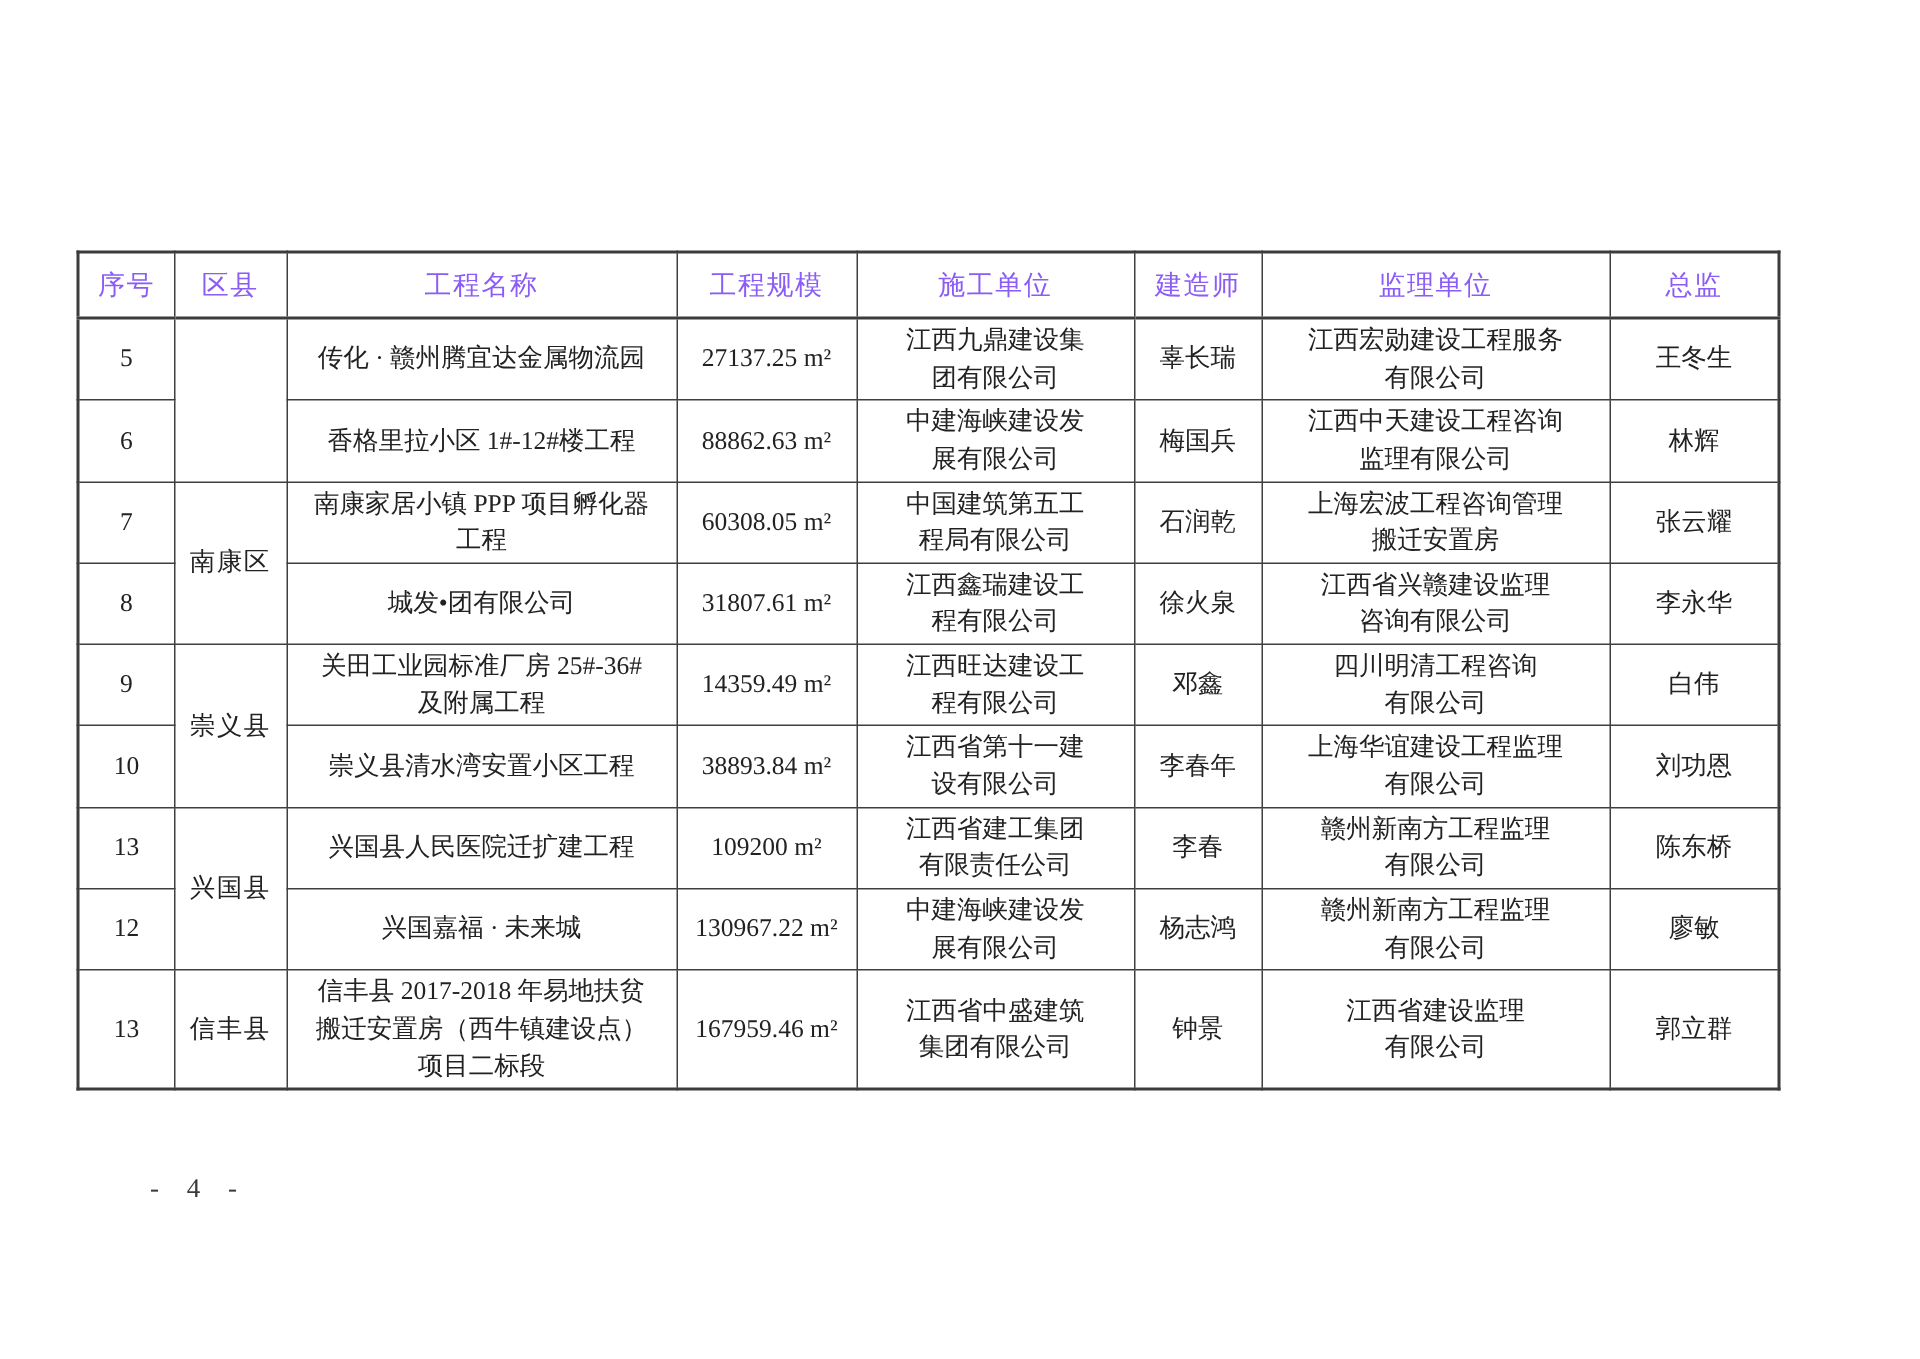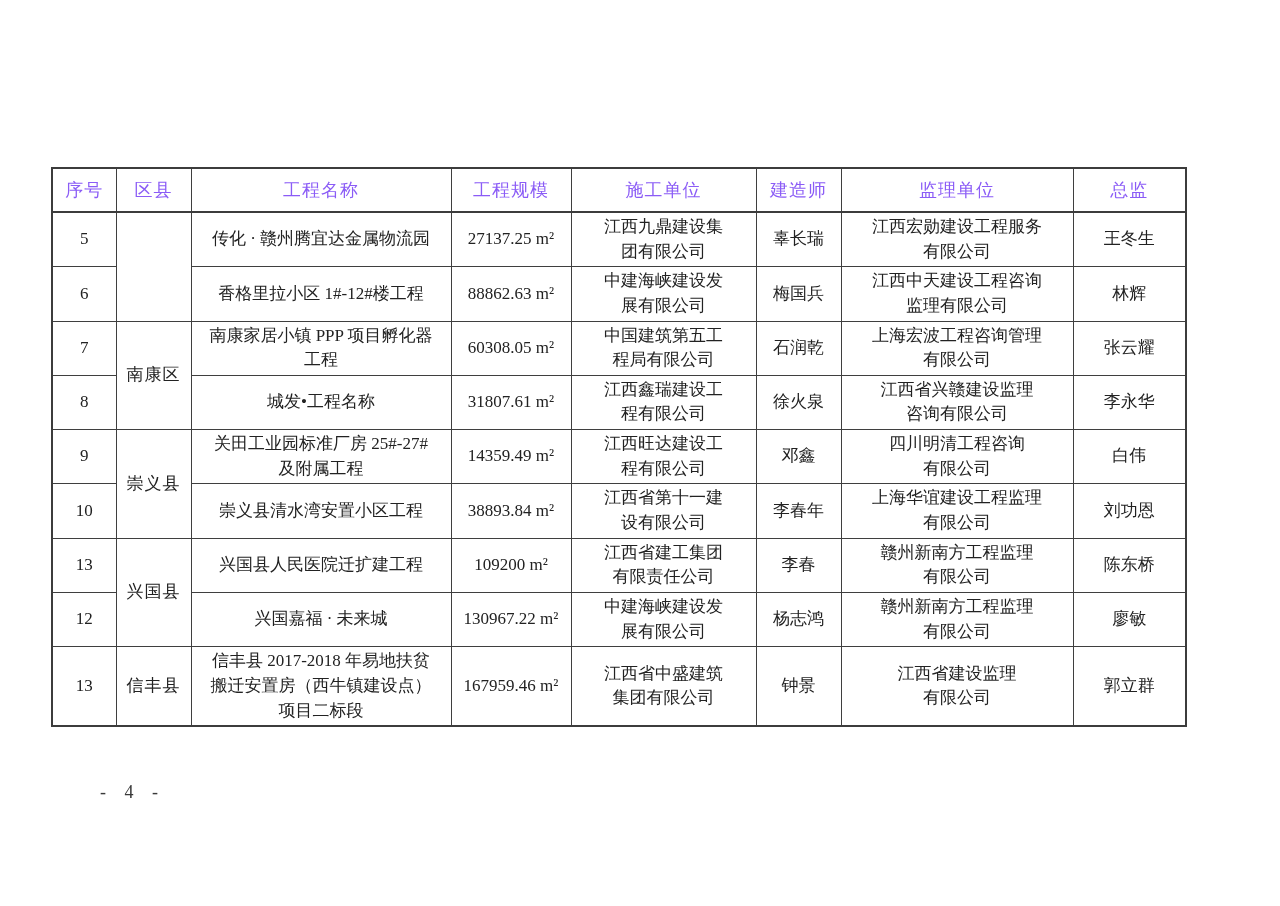--- a/index.html
+++ b/index.html
@@ -116,38 +116,38 @@
       <tr>
         <td class="c-index">7</td>
         <td class="c-district" rowspan="2">南康区</td>
         <td>南康家居小镇 PPP 项目孵化器
 工程</td>
         <td>60308.05 m²</td>
         <td>中国建筑第五工
 程局有限公司</td>
         <td>石润乾</td>
         <td>上海宏波工程咨询管理
-有限公司</td>
+搬迁安置房</td>
         <td>张云耀</td>
       </tr>
       <tr>
         <td class="c-index">8</td>
-        <td>城发•工程名称</td>
+        <td>城发•团有限公司</td>
         <td>31807.61 m²</td>
         <td>江西鑫瑞建设工
 程有限公司</td>
         <td>徐火泉</td>
         <td>江西省兴赣建设监理
 咨询有限公司</td>
         <td>李永华</td>
       </tr>
       <tr>
         <td class="c-index">9</td>
         <td class="c-district" rowspan="2">崇义县</td>
-        <td>关田工业园标准厂房 25#-27#
+        <td>关田工业园标准厂房 25#-36#
 及附属工程</td>
         <td>14359.49 m²</td>
         <td>江西旺达建设工
 程有限公司</td>
         <td>邓鑫</td>
         <td>四川明清工程咨询
 有限公司</td>
         <td>白伟</td>
       </tr>
       <tr>

